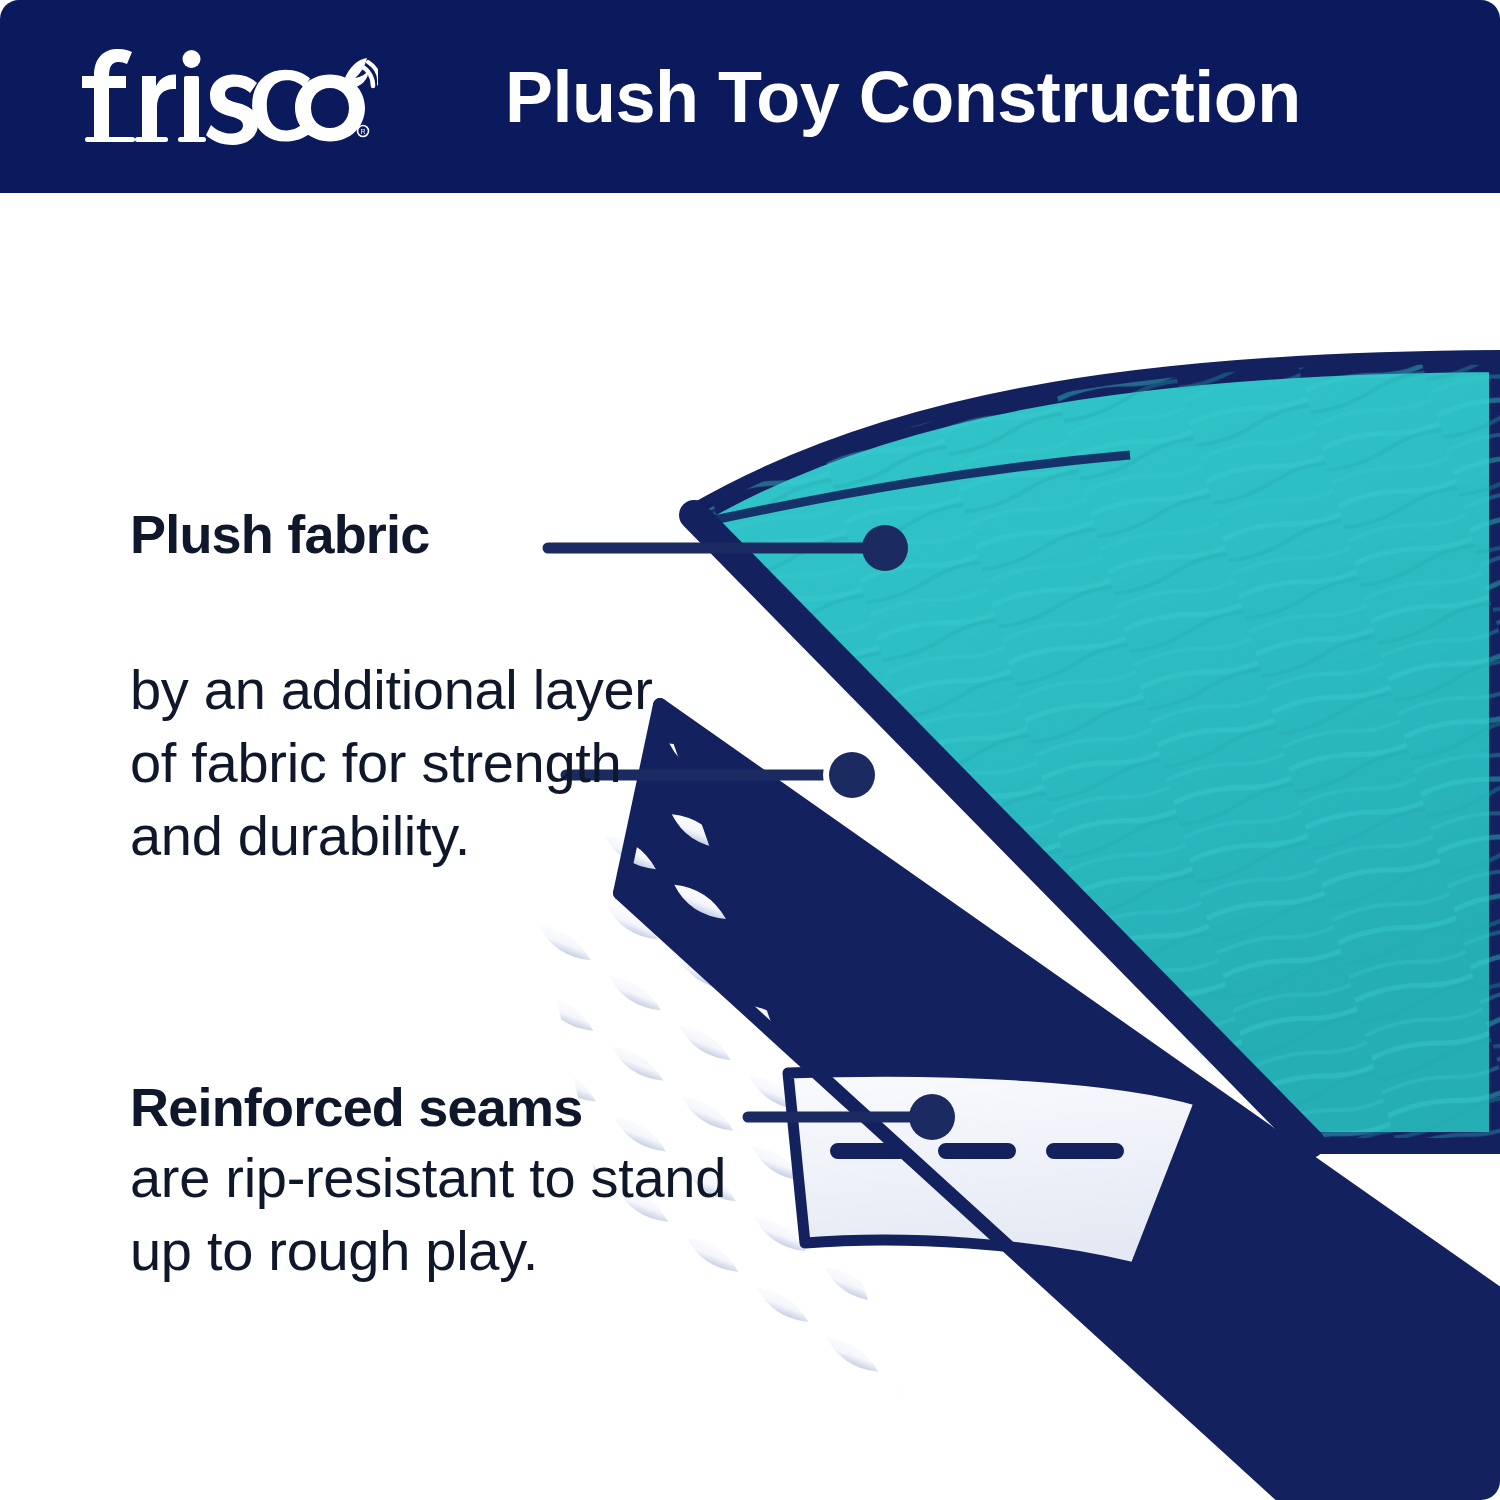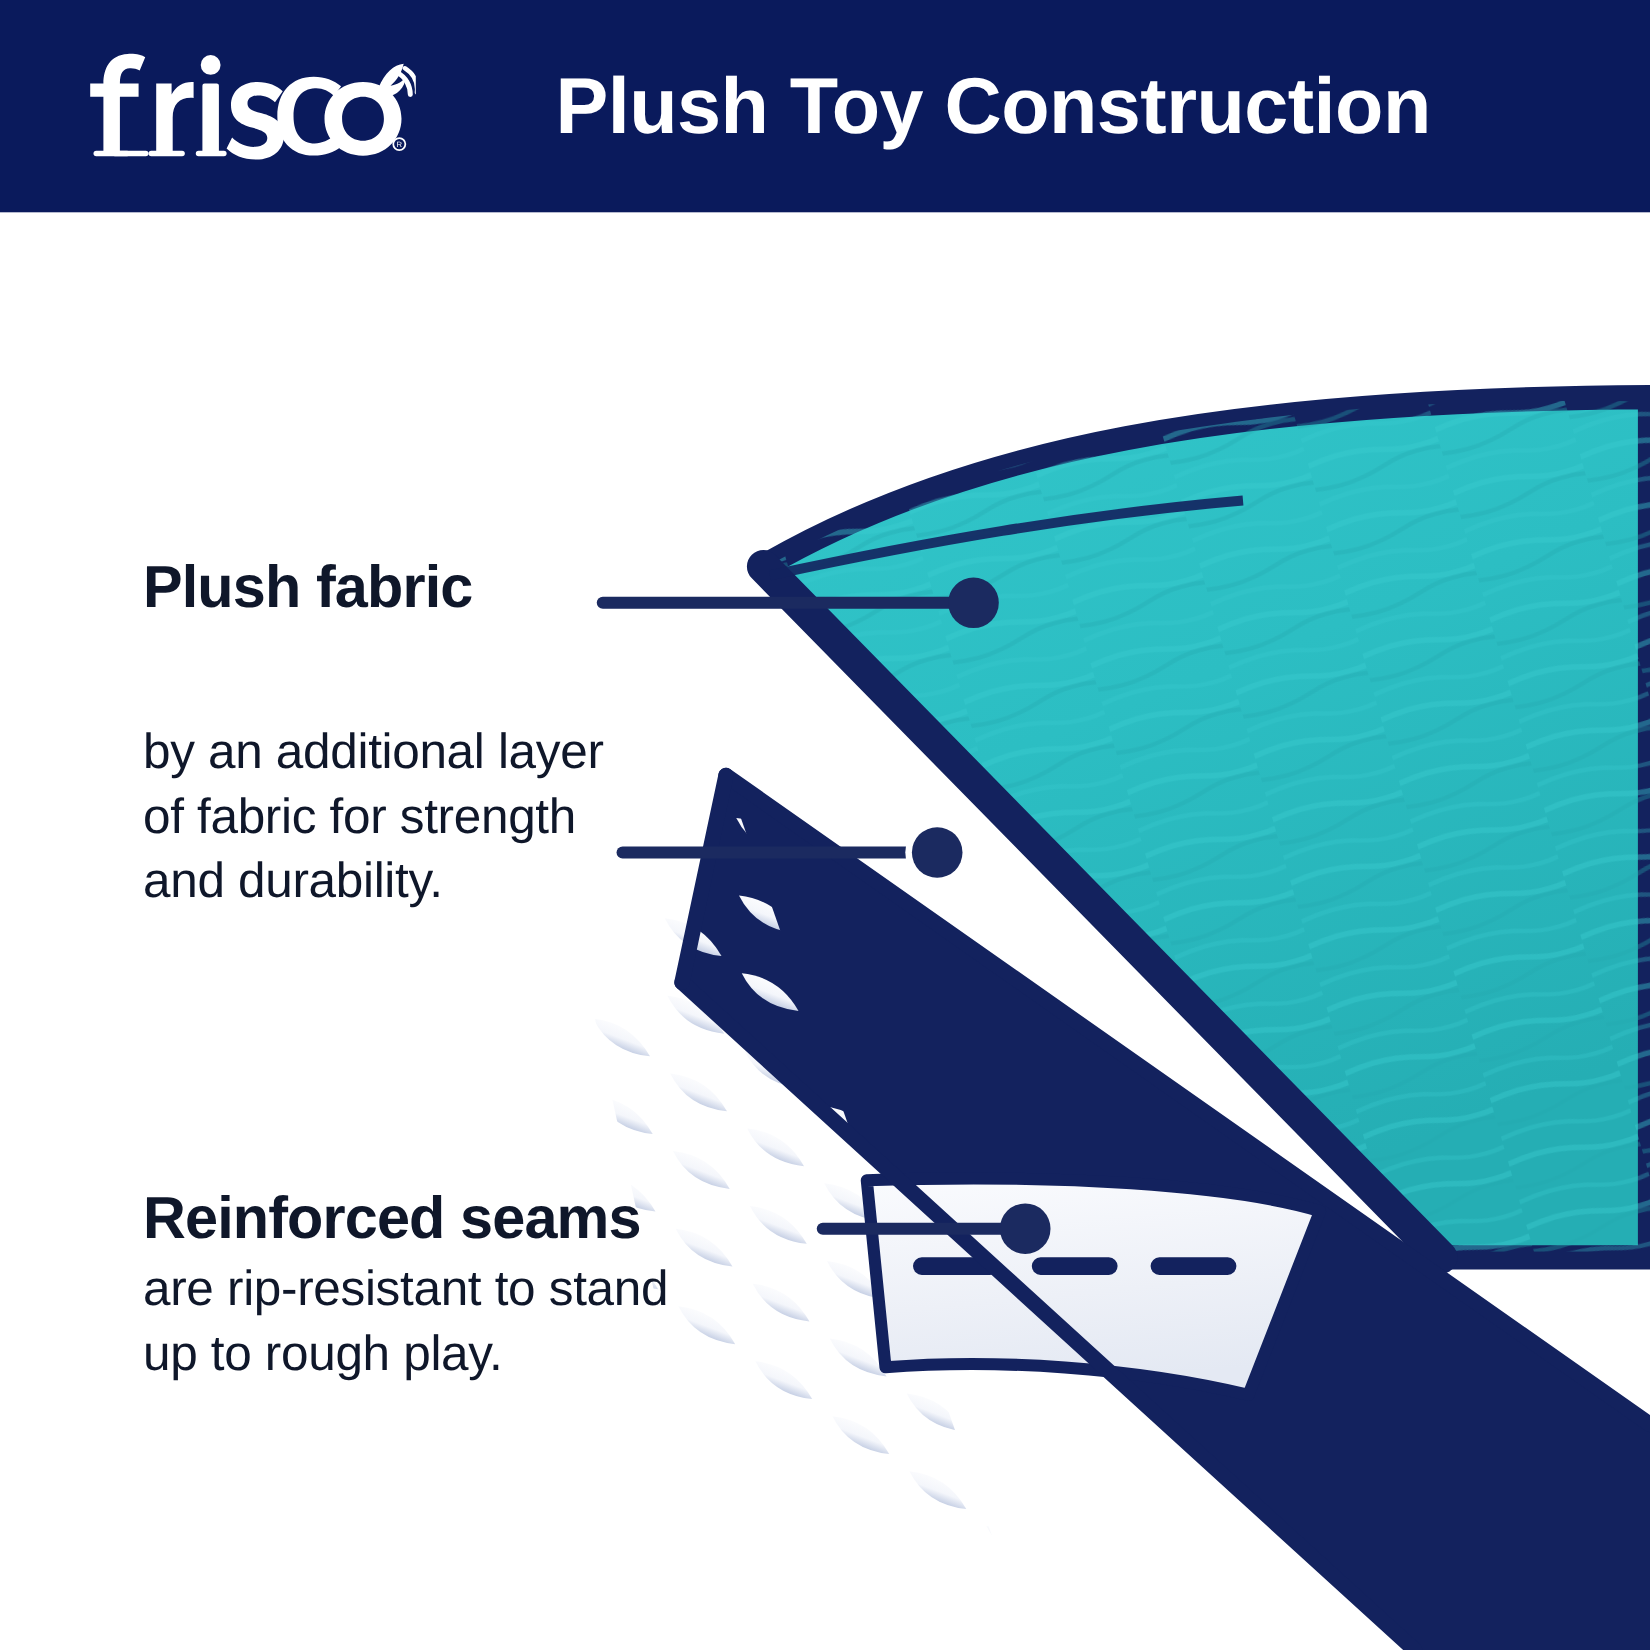--- a/index.html
+++ b/index.html
@@ -11,20 +11,21 @@
   body {
     font-family: "Liberation Sans", sans-serif;
   }
 
   #page {
     position: relative;
     width: 1500px;
     height: 1500px;
     background: #ffffff;
     overflow: hidden;
+    border-radius: 19px;
   }
 
   
   #header-bar {
     position: absolute;
     left: 0;
     top: 0;
     width: 1500px;
     height: 193px;
     background: #0A1A5C;
@@ -75,21 +76,21 @@
   }
   .label-head {
     font-size: 54px;
     font-weight: bold;
     line-height: 1.08;
     letter-spacing: -0.8px;
     margin: 0;
     white-space: pre-line;
   }
   .label-body {
-    font-size: 45px;
+    font-size: 56px;
     font-weight: normal;
     line-height: 1.30;
     letter-spacing: -0.3px;
     margin: 6px 0 0 0;
     white-space: pre-line;
   }
 
   #label-plush-fabric   { left: 130px; top: 505px;  width: 430px; }
   #label-plush-exterior { left: 130px; top: 648px;  width: 600px; }
   #label-reinforced-seams { left: 130px; top: 1078px; width: 660px; }

